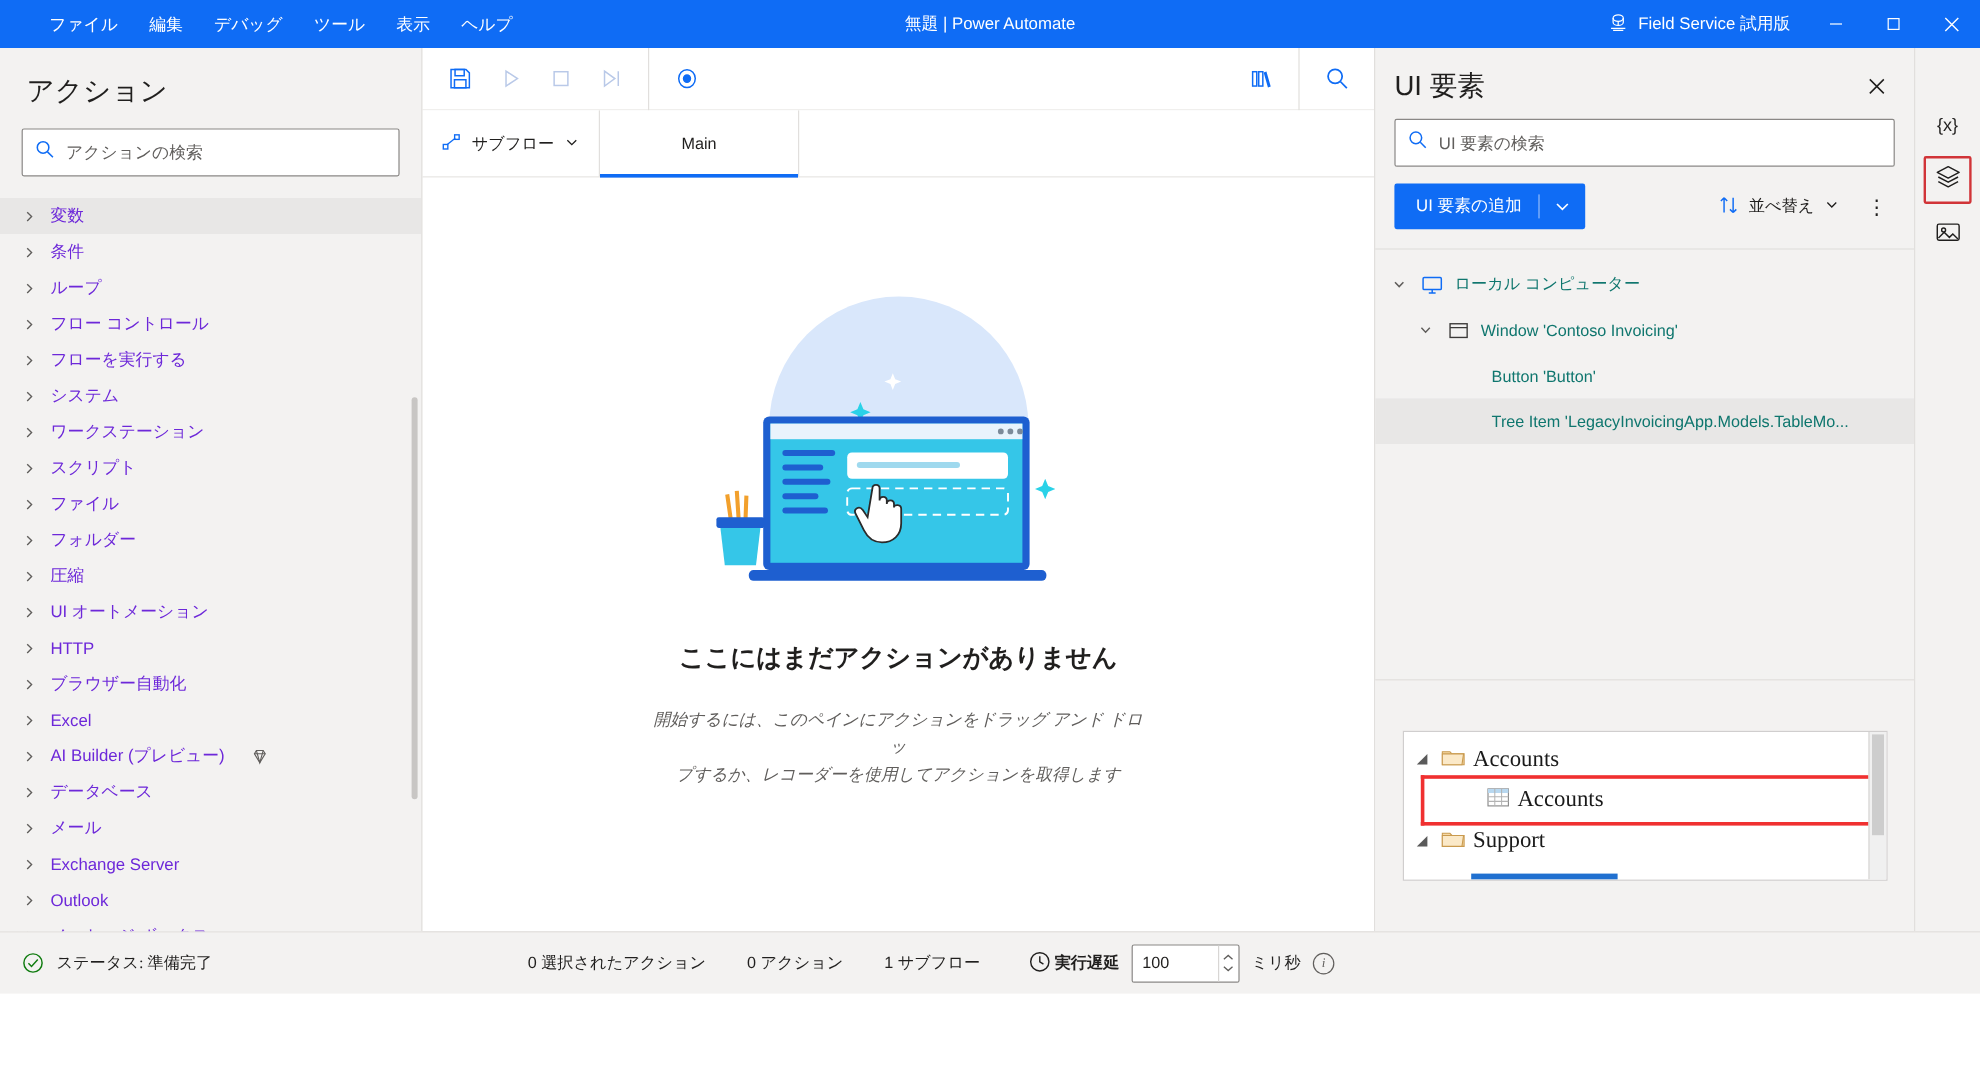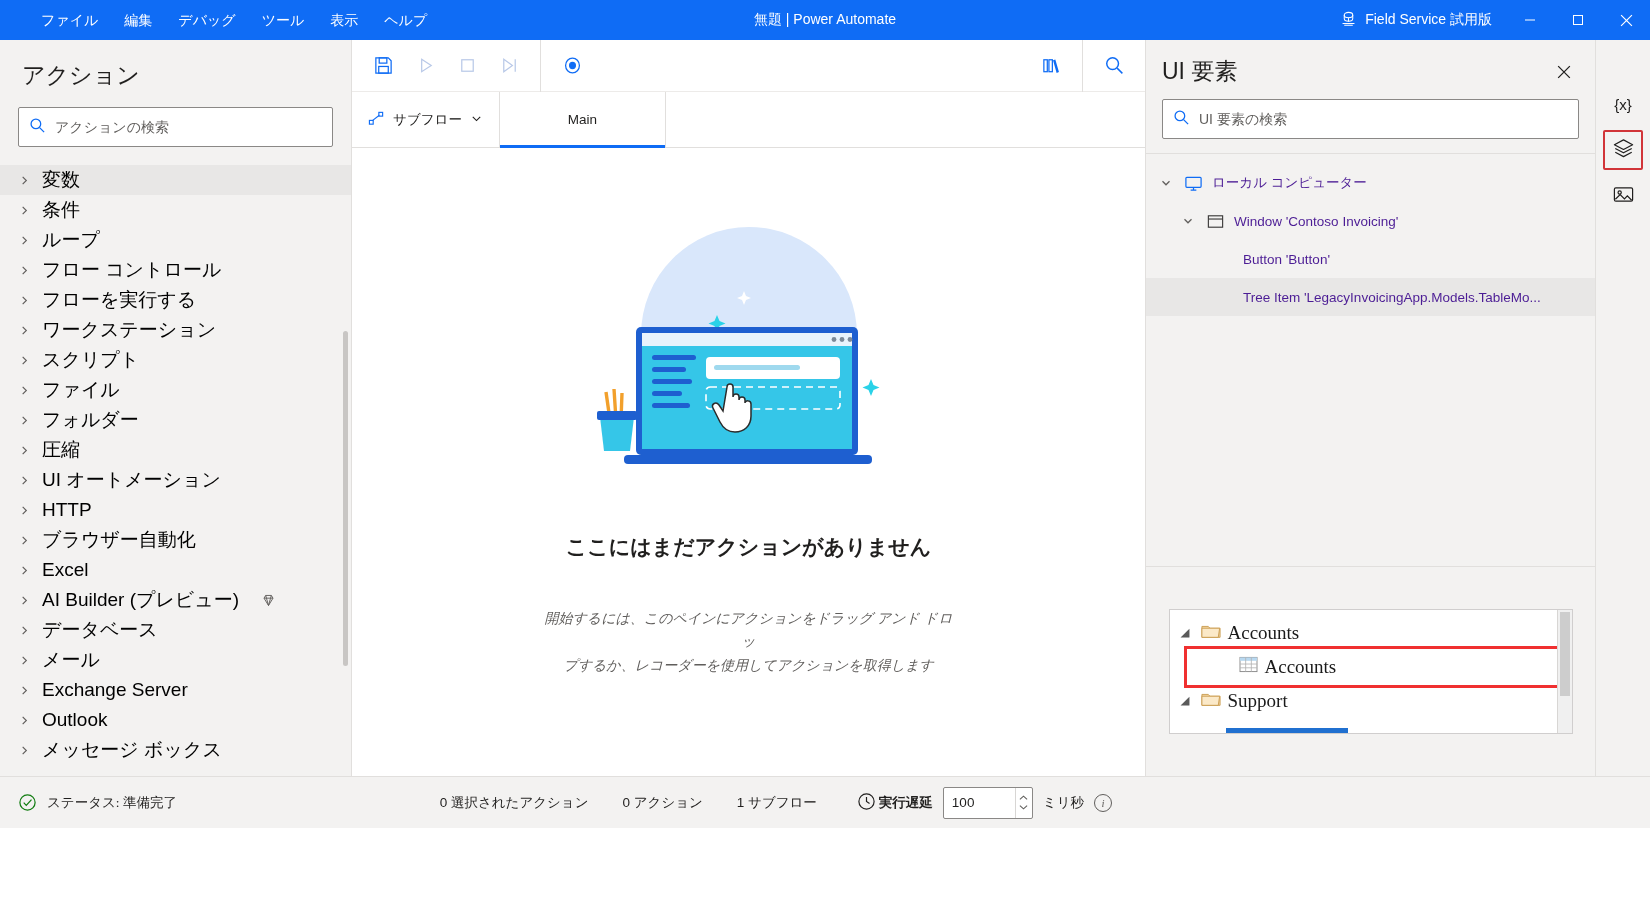--- a/index.html
+++ b/index.html
@@ -52,21 +52,21 @@
     display: flex; align-items: center; padding: 0 10px; gap: 9px;
   }
   .search-box input {
     border: none; outline: none; font-size: 14px; color: #323130; width: 100%;
     background: transparent; font-family: inherit;
   }
   .search-box input::placeholder { color: #605e5c; }
   .actions-list { flex: 1; overflow: hidden; padding-top: 4px; position: relative; }
   .action-row {
     height: 30px; display: flex; align-items: center; gap: 12px;
-    padding-left: 19px; font-size: 19px; color: #000000; cursor: default;
+    padding-left: 19px; font-size: 14px; color: #6d28d9; cursor: default;
   }
   .action-row.selected { background: #e8e7e6; }
   .chev { color: #605e5c; flex: 0 0 10px; display: flex; align-items: center; }
   .gem { margin-left: 10px; display: flex; align-items: center; }
   .left-scrollbar {
     position: absolute; right: 3px; top: 170px; width: 5px; height: 335px;
     background: #c8c6c4; border-radius: 3px;
   }
 
   
@@ -93,21 +93,21 @@
   }
   .main-tab {
     width: 166px; display: flex; align-items: center; justify-content: center;
     font-size: 13.5px; color: #201f1e; position: relative; border-right: 1px solid #e1dfdd;
   }
   .main-tab::after {
     content: ""; position: absolute; left: 0; right: 0; bottom: -1px; height: 3px; background: #0f6cf5;
   }
   .canvas {
     flex: 1; display: flex; flex-direction: column; align-items: center; justify-content: center;
-    background: #ffffff; padding-bottom: 30px; gap: 20px;
+    background: #ffffff; padding-bottom: 30px;
   }
   .empty-title { font-size: 21px; color: #201f1e; font-weight: 700; margin-top: 22px; }
   .empty-sub {
     font-size: 14px; color: #605e5c; text-align: center; line-height: 1.65; margin-top: 26px;
     max-width: 420px;
     font-style: italic;
   }
 
   
   .ui-panel {
@@ -134,21 +134,21 @@
     font-size: 13.5px; color: #201f1e; padding: 6px 6px;
   }
   .kebab {
     width: 30px; height: 30px; display: flex; align-items: center; justify-content: center;
     margin-left: 10px; color: #201f1e; font-size: 17px; line-height: 1;
   }
 
   .tree-area { flex: 1; border-top: 1px solid #e1dfdd; padding-top: 10px; overflow: hidden; }
   .tree-row {
     height: 38px; display: flex; align-items: center; gap: 9px;
-    font-size: 13.5px; color: #4c1d95; padding-right: 10px;
+    font-size: 13.5px; color: #0f766e; padding-right: 10px;
   }
   .tree-row.selected { background: #e8e7e6; }
   .tree-row .tchev { width: 16px; display: flex; align-items: center; justify-content: center; color: #605e5c; }
   .tree-row .ticon { width: 20px; display: flex; align-items: center; justify-content: center; }
   .tree-l0 { padding-left: 12px; }
   .tree-l1 { padding-left: 34px; }
   .tree-l2 { padding-left: 72px; }
   .tree-label { white-space: nowrap; overflow: hidden; text-overflow: clip; }
 
   .preview-area {
@@ -306,20 +306,28 @@
             </span>
             <span>フロー コントロール</span>
           </div>
           <div class="action-row">
             <span class="chev">
               <svg width="11" height="11" viewBox="0 0 12 12" fill="none" stroke="#605e5c" stroke-width="1.25">
                 <path d="M4 2l4 4-4 4"></path>
               </svg>
             </span>
             <span>フローを実行する</span>
+          </div>
+          <div class="action-row">
+            <span class="chev">
+              <svg width="11" height="11" viewBox="0 0 12 12" fill="none" stroke="#605e5c" stroke-width="1.25">
+                <path d="M4 2l4 4-4 4"></path>
+              </svg>
+            </span>
+            <span>システム</span>
           </div>
           <div class="action-row">
             <span class="chev">
               <svg width="11" height="11" viewBox="0 0 12 12" fill="none" stroke="#605e5c" stroke-width="1.25">
                 <path d="M4 2l4 4-4 4"></path>
               </svg>
             </span>
             <span>ワークステーション</span>
           </div>
           <div class="action-row">
@@ -576,20 +584,46 @@
       <div class="ui-search-wrap">
         <div class="search-box">
           <span>
             <svg width="17" height="17" viewBox="0 0 18 18" fill="none" stroke="#0f6cf5" stroke-width="1.35">
               <circle cx="7.3" cy="7.3" r="5.1"></circle>
                 <path d="M11.2 11.2L16 16"></path>
             </svg>
           </span>
           <input type="text" placeholder="UI 要素の検索" style="">
         </div>
+      </div>
+      <div class="ui-actions">
+        <div class="add-btn">
+          <span class="lbl">UI 要素の追加</span>
+          <span class="divider"></span>
+          <span class="caret">
+            <svg width="14" height="14" viewBox="0 0 14 14" fill="none" stroke="#ffffff" stroke-width="1.4">
+              <path d="M2.5 5L7 9.5 11.5 5"></path>
+            </svg>
+          </span>
+        </div>
+        <div class="sort-ctl">
+          <span>
+            <svg width="17" height="18" viewBox="0 0 18 19" fill="none" stroke="#0f6cf5" stroke-width="1.3">
+              <path d="M5 16V3M5 3L2.2 5.8M5 3l2.8 2.8"></path>
+              <path d="M13 3v13M13 16l2.8-2.8M13 16l-2.8-2.8"></path>
+            </svg>
+          </span>
+          <span>並べ替え</span>
+          <span>
+            <svg width="13" height="13" viewBox="0 0 14 14" fill="none" stroke="#201f1e" stroke-width="1.2">
+              <path d="M3 5.2L7 9.2l4-4"></path>
+            </svg>
+          </span>
+        </div>
+        <div class="kebab">⋮</div>
       </div>
 
       <div class="tree-area" id="ui-tree">
           <div class="tree-row tree-l0">
             <span class="tchev">
               <svg width="12" height="12" viewBox="0 0 12 12" fill="none" stroke="#605e5c" stroke-width="1.25">
                 <path d="M2.5 4.2L6 7.8l3.5-3.6"></path>
               </svg>
             </span>
             <span class="ticon">

